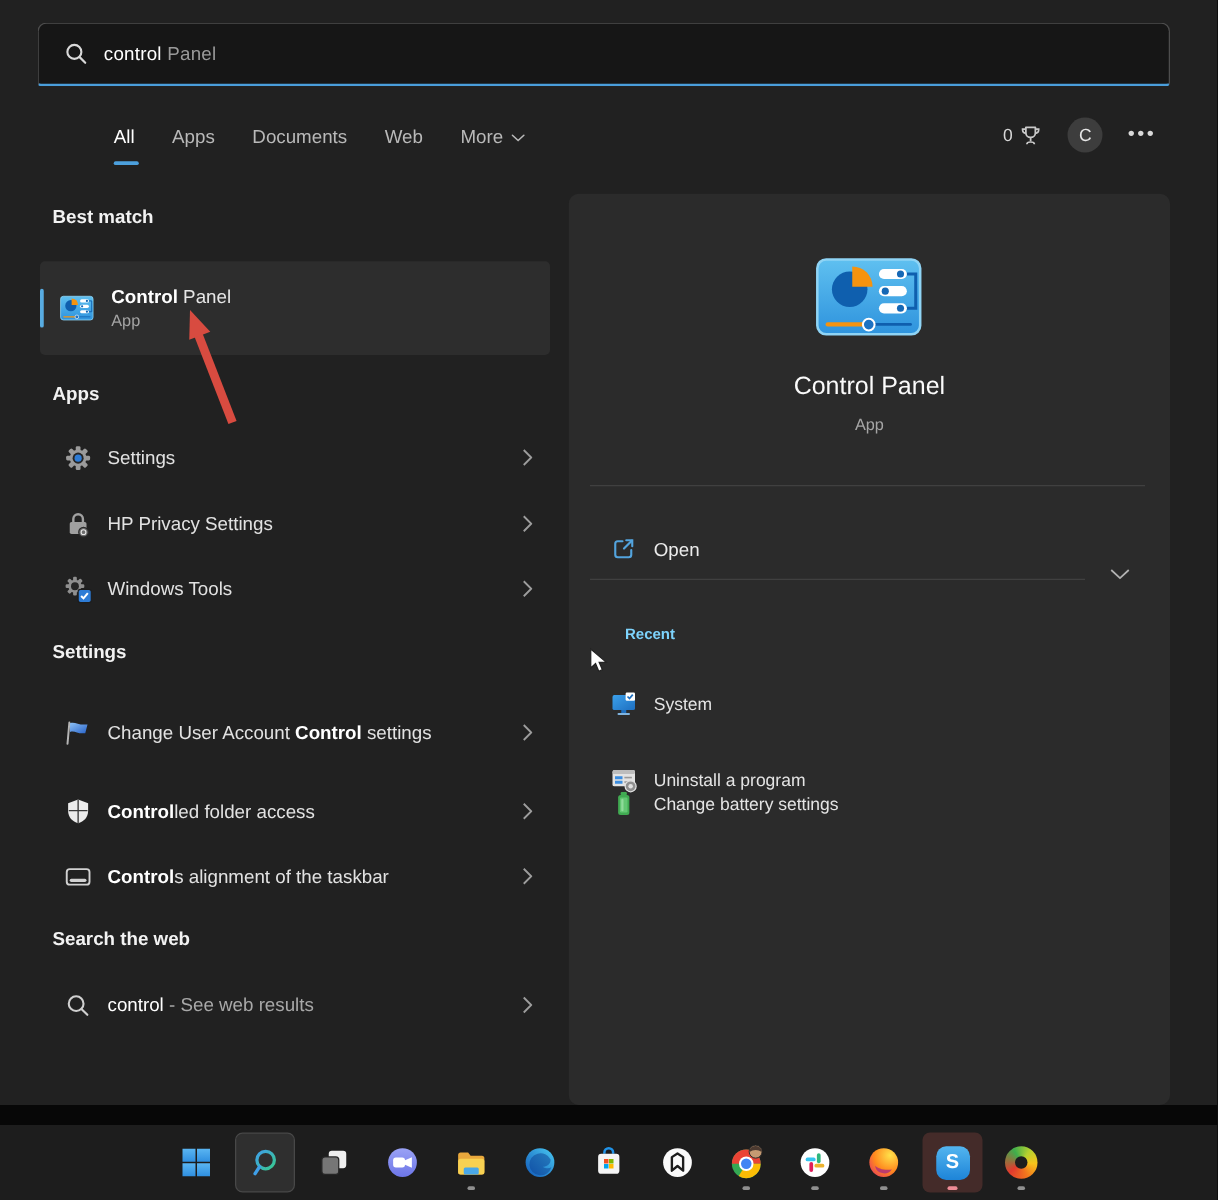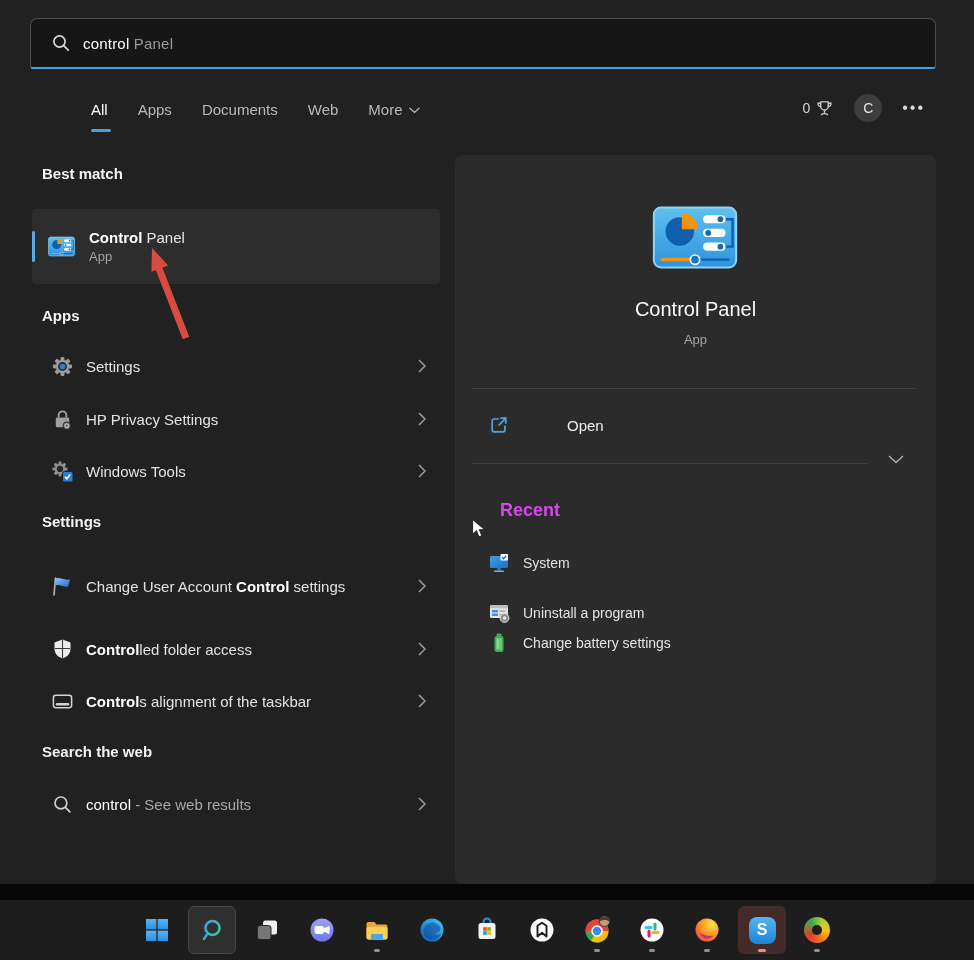--- a/index.html
+++ b/index.html
@@ -50,24 +50,24 @@
   .bsub { font-size:13px; color:#a3a3a3; margin-top:3px; }
   
   .panel {
     position:absolute; left:455px; top:155px; width:481px; height:729px;
     background:#2b2b2b; border-radius:8px;
   }
   .panel .bigicon { position:absolute; left:197px; top:51px; }
   .panel .ptitle { position:absolute; left:0; top:143px; width:100%; text-align:center; font-size:20px; color:#fafafa; }
   .panel .psub   { position:absolute; left:0; top:177px; width:100%; text-align:center; font-size:13px; color:#a5a5a5; }
   .pdivider { position:absolute; height:1px; background:#404040; }
-  .openrow { position:absolute; left:17px; top:246px; width:444px; height:48px; display:flex; align-items:center; border-radius:4px;gap:44px; }
+  .openrow { position:absolute; left:17px; top:246px; width:444px; height:48px; display:flex; align-items:flex-end; border-radius:4px; }
   .openrow .olabel { font-size:15px; color:#ececec; margin-left:14px; }
   .collapse-chev { position:absolute; left:433px; top:300px; }
-  .recent-hdr { position:absolute; left:45px; top:345px; font-size:18px; font-weight:700; color:#d946ef; }
+  .recent-hdr { position:absolute; left:45px; top:345px; font-size:12px; font-weight:700; color:#7dd3fc; }
   .rrow { position:absolute; left:17px; width:430px; height:38px; display:flex; align-items:center; border-radius:4px; }
   .rrow .ricon { width:22px; height:22px; margin-left:16px; margin-right:13px; display:flex; }
   .rrow .rlabel { font-size:14px; color:#e4e4e4; }
   
   .red-arrow { position:absolute; left:140px; top:242px; }
   .cursor { position:absolute; left:468px; top:516px; }
   
   .deskgap { position:absolute; left:0; top:884px; width:974px; height:16px; background:#070707; }
   .taskbar { position:absolute; left:0; top:900px; width:974px; height:60px; background:#1d1d1d;
              display:flex; align-items:center; justify-content:center; gap:7px; }
@@ -360,21 +360,21 @@
           <rect x="2" y="4" width="18" height="12" rx="1.5" fill="url(#sysG)"></rect>
           <rect x="9" y="16" width="4" height="2.4" fill="#1e6fc0"></rect>
           <rect x="6" y="18.4" width="10" height="1.6" rx="0.8" fill="#7fb3df"></rect>
           <rect x="12.5" y="2" width="7.5" height="6.5" rx="1" fill="#fff"></rect>
           <path d="M14 5.2 l1.6 1.6 l2.6 -3.1" fill="none" stroke="#1e6fc0" stroke-width="1.4"></path>
         </svg>
       </span>
       <span class="rlabel">System</span>
     </div>
 
-    <div class="rrow" style="top:439px">
+    <div class="rrow" style="top:450px">
       <span class="ricon">
         <svg width="22" height="22" viewBox="0 0 22 22">
           <rect x="2" y="3" width="18" height="13" rx="1.5" fill="#e3e3e3"></rect>
           <rect x="2" y="3" width="18" height="3.2" rx="1.5" fill="#bdbdbd"></rect>
           <rect x="4" y="8" width="6" height="2.4" fill="#3b8de0"></rect>
           <rect x="4" y="11.6" width="6" height="2.4" fill="#3b8de0"></rect>
           <rect x="11.5" y="8.4" width="6" height="1.3" fill="#9a9a9a"></rect>
           <rect x="11.5" y="12" width="6" height="1.3" fill="#9a9a9a"></rect>
           <circle cx="16.5" cy="16" r="4.4" fill="#8f8f8f" stroke="#e0e0e0" stroke-width="1"></circle>
           <circle cx="16.5" cy="16" r="1.8" fill="#e0e0e0"></circle>

